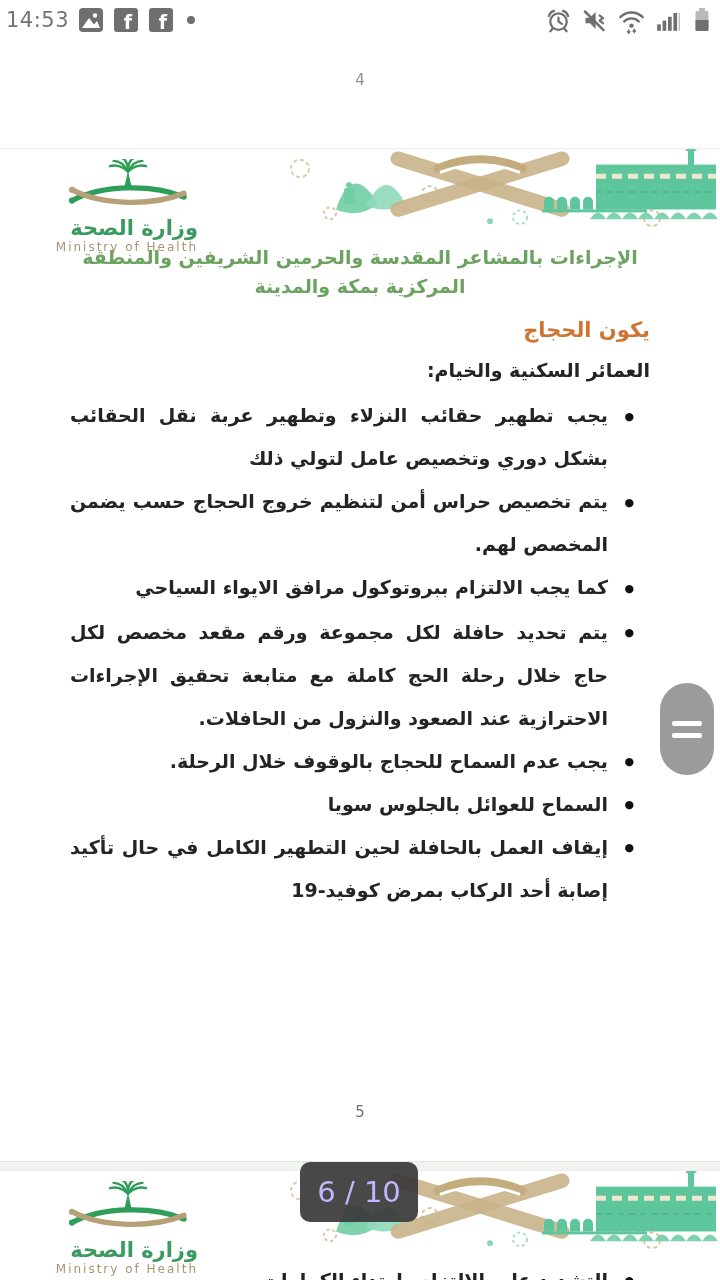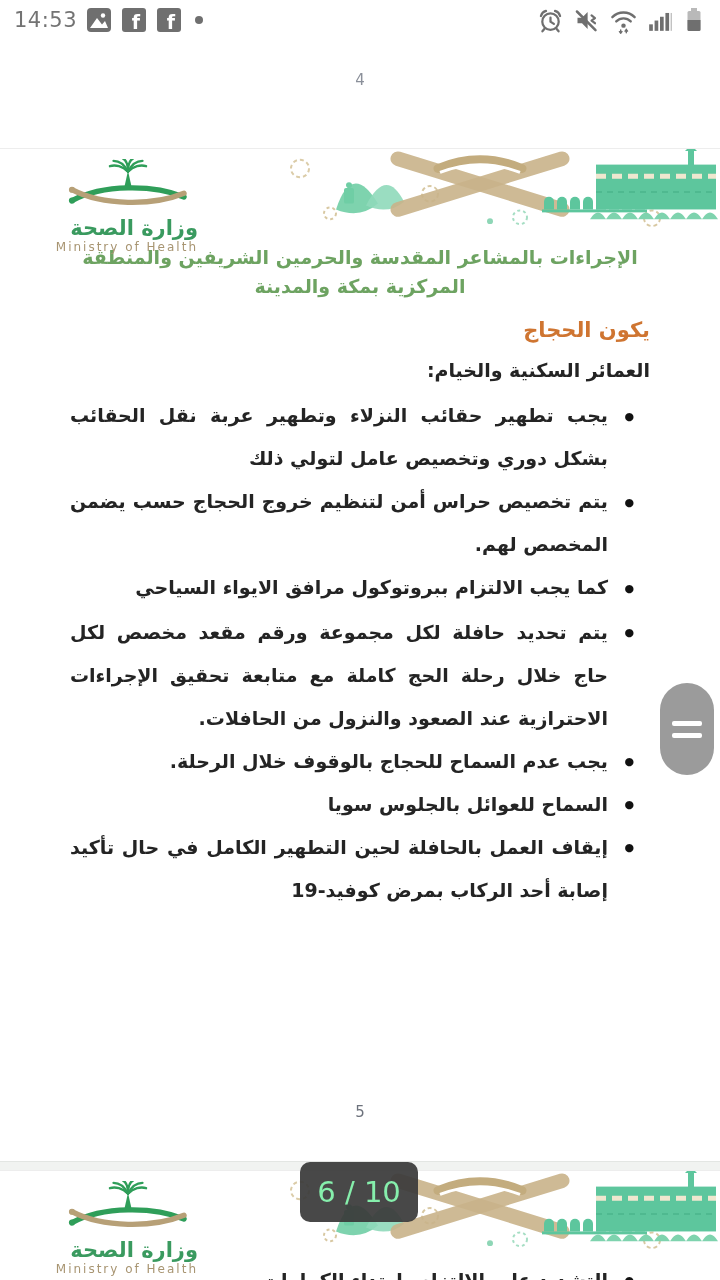--- a/index.html
+++ b/index.html
@@ -4,21 +4,21 @@
 <style>
   html,body{margin:0;padding:0;background:#ffffff;}
   #screen{
     position:relative;width:720px;height:1280px;margin:0 auto;
     background:#ffffff;overflow:hidden;
     font-family:"DejaVu Sans",sans-serif;
   }
   
   .statusbar{
     height:40px;display:flex;align-items:center;justify-content:space-between;
-    padding:0 14px;box-sizing:border-box;color:#737373;background:#fff;
+    padding:0 6px;box-sizing:border-box;color:#737373;background:#fff;
   }
   .sb-left,.sb-right{display:flex;align-items:center;gap:9px;}
   .sb-time{font-size:21px;color:#737373;letter-spacing:0.5px;}
   .sb-icon{display:inline-flex;align-items:center;}
   .sb-dot{width:8px;height:8px;border-radius:50%;background:#6f6f6f;margin-left:4px;}
   
   .top-gap{height:108px;background:#fff;text-align:center;box-sizing:border-box;padding-top:30px;}
   .ghost-pagenum{font-size:15px;color:#8b909a;}
   
   .page{background:#fff;border-top:1px solid #ededed;position:relative;}
@@ -53,21 +53,21 @@
   }
   .pagenum-bottom{
     position:absolute;bottom:40px;left:0;right:0;text-align:center;
     font-size:15px;color:#6d727c;direction:ltr;
   }
   
   .page-indicator{
     position:absolute;left:300px;top:1162px;width:118px;height:60px;
     background:rgba(58,58,58,0.93);border-radius:10px;z-index:6;
     display:flex;align-items:center;justify-content:center;
-    color:#86efac;font-size:29px;direction:ltr;
+    color:#c4b5fd;font-size:29px;direction:ltr;
   }
   .scroll-handle{
     position:absolute;left:660px;top:683px;width:54px;height:92px;
     background:#9b9b9b;border-radius:27px;z-index:6;
     display:flex;flex-direction:column;align-items:center;justify-content:center;gap:7px;
   }
   .scroll-handle .bar{width:30px;height:5px;background:#fff;border-radius:2px;}
 </style>
 </head>
 <body>

